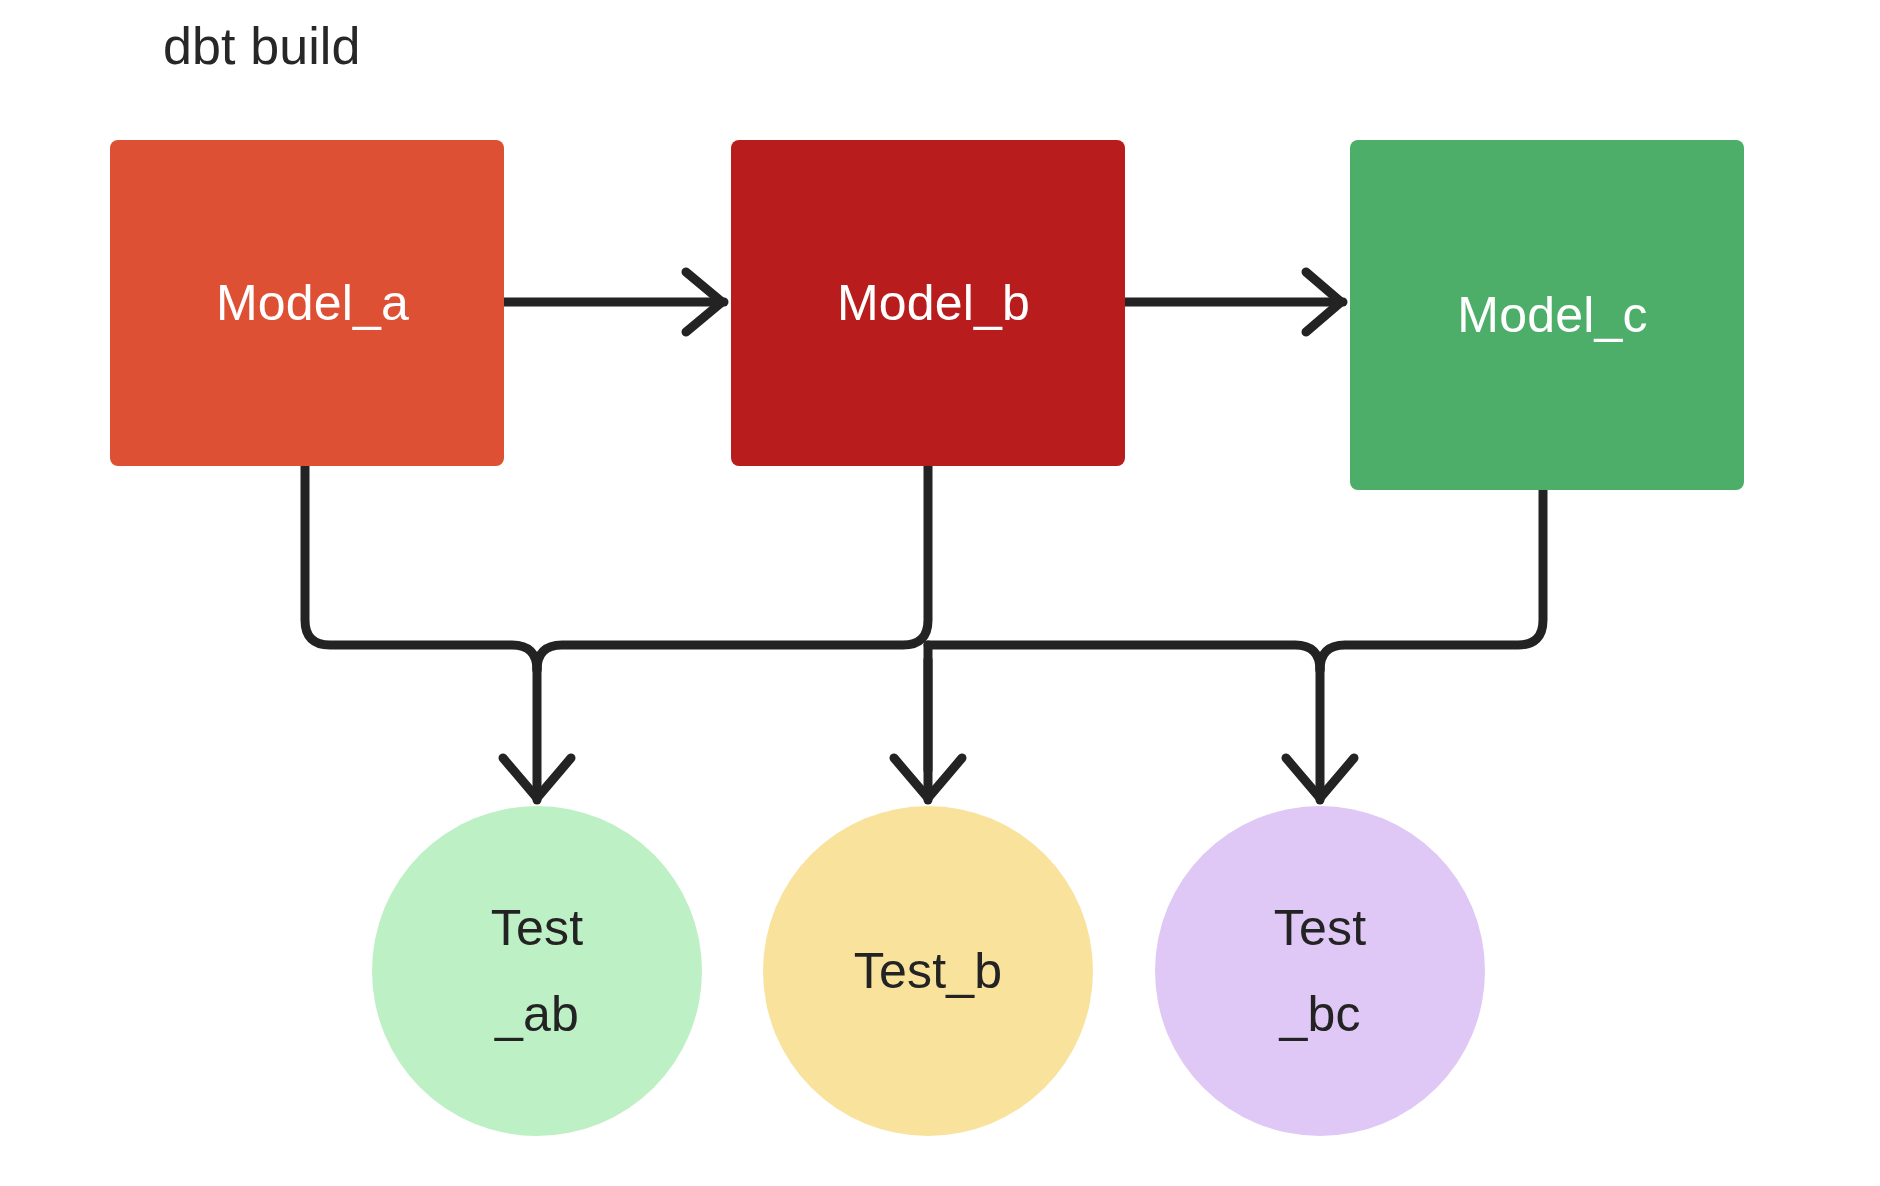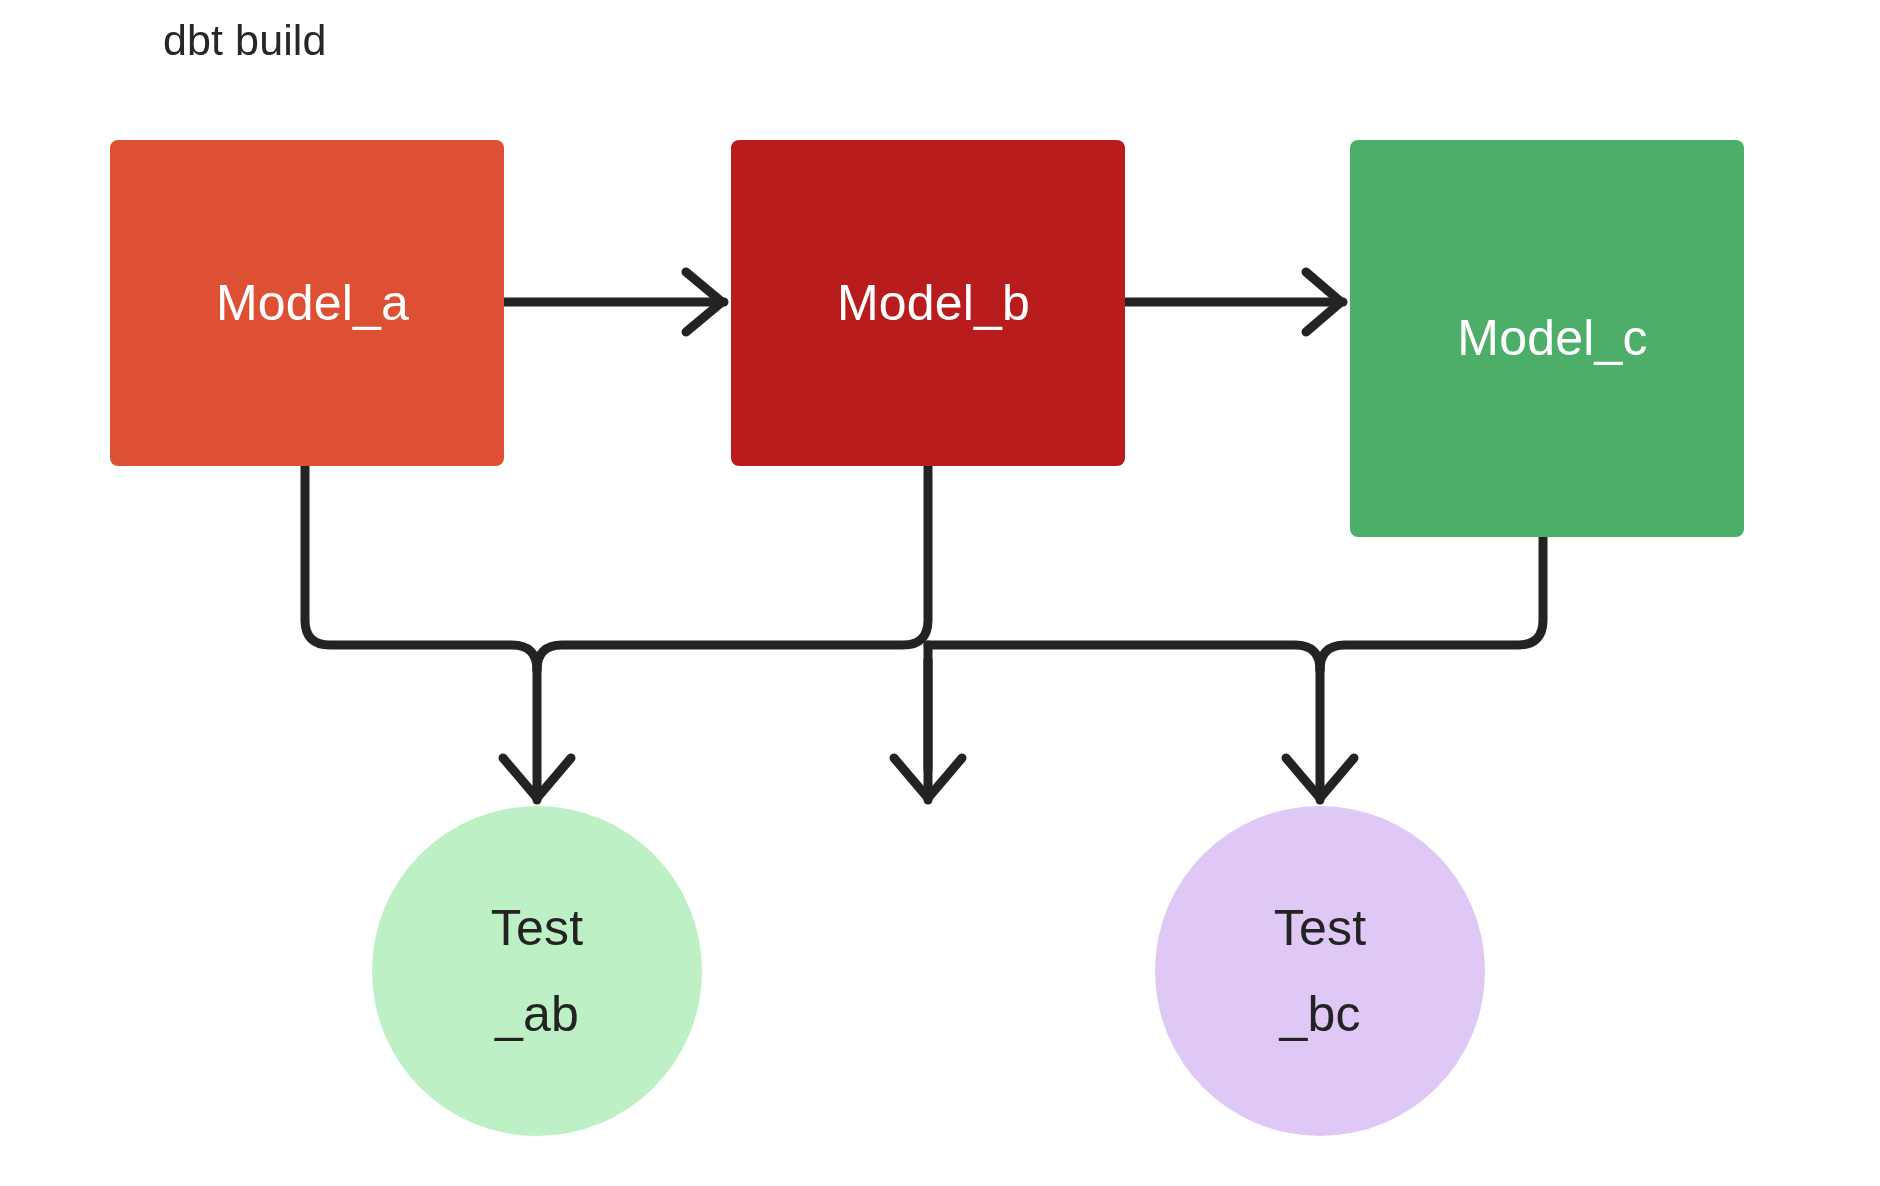--- a/index.html
+++ b/index.html
@@ -17,21 +17,21 @@
   #stage {
     position: relative;
     width: 1880px;
     height: 1186px;
     background: #ffffff;
   }
   #diagram-title {
     position: absolute;
     left: 163px;
     top: 16px;
-    font-size: 43px;
+    font-size: 52px;
     font-weight: 400;
     color: #272727;
     letter-spacing: 0.1px;
     white-space: nowrap;
   }
   #edges {
     position: absolute;
     left: 0;
     top: 0;
     width: 1880px;
@@ -66,21 +66,21 @@
     color: #232323;
     font-size: 50px;
     font-weight: 400;
     line-height: 1.72;
     text-align: center;
     white-space: pre-line;
     letter-spacing: 0.2px;
   }
   #node-model-a { left: 110px;  top: 140px; width: 394px; height: 326px; }
   #node-model-b { left: 731px;  top: 140px; width: 394px; height: 326px; }
-  #node-model-c { left: 1350px; top: 140px; width: 394px; height: 397px; }
+  #node-model-c { left: 1350px; top: 140px; width: 394px; height: 350px; }
   #node-test-ab { left: 372px;  top: 806px; width: 330px; height: 330px; }
   #node-test-b  { left: 763px;  top: 806px; width: 330px; height: 330px; }
   #node-test-bc { left: 1155px; top: 806px; width: 330px; height: 330px; }
 </style>
 </head>
 <body>
 
 <div id="stage">
 
   <div id="diagram-title">dbt build</div>
@@ -143,19 +143,22 @@
 
   <div class="model-node" id="node-model-c" style="background:#4CAE68">
     <span class="model-label">Model_c</span>
   </div>
 
   <div class="test-node" id="node-test-ab" style="background:#BDF0C4">
     <span class="test-label">Test
 _ab</span>
   </div>
 
+  <div class="test-node" id="node-test-b" style="background:#F9E29C">
+    <span class="test-label">Test_b</span>
+  </div>
 
   <div class="test-node" id="node-test-bc" style="background:#DFC8F5">
     <span class="test-label">Test
 _bc</span>
   </div>
 
 </div>
 
 </body></html>

